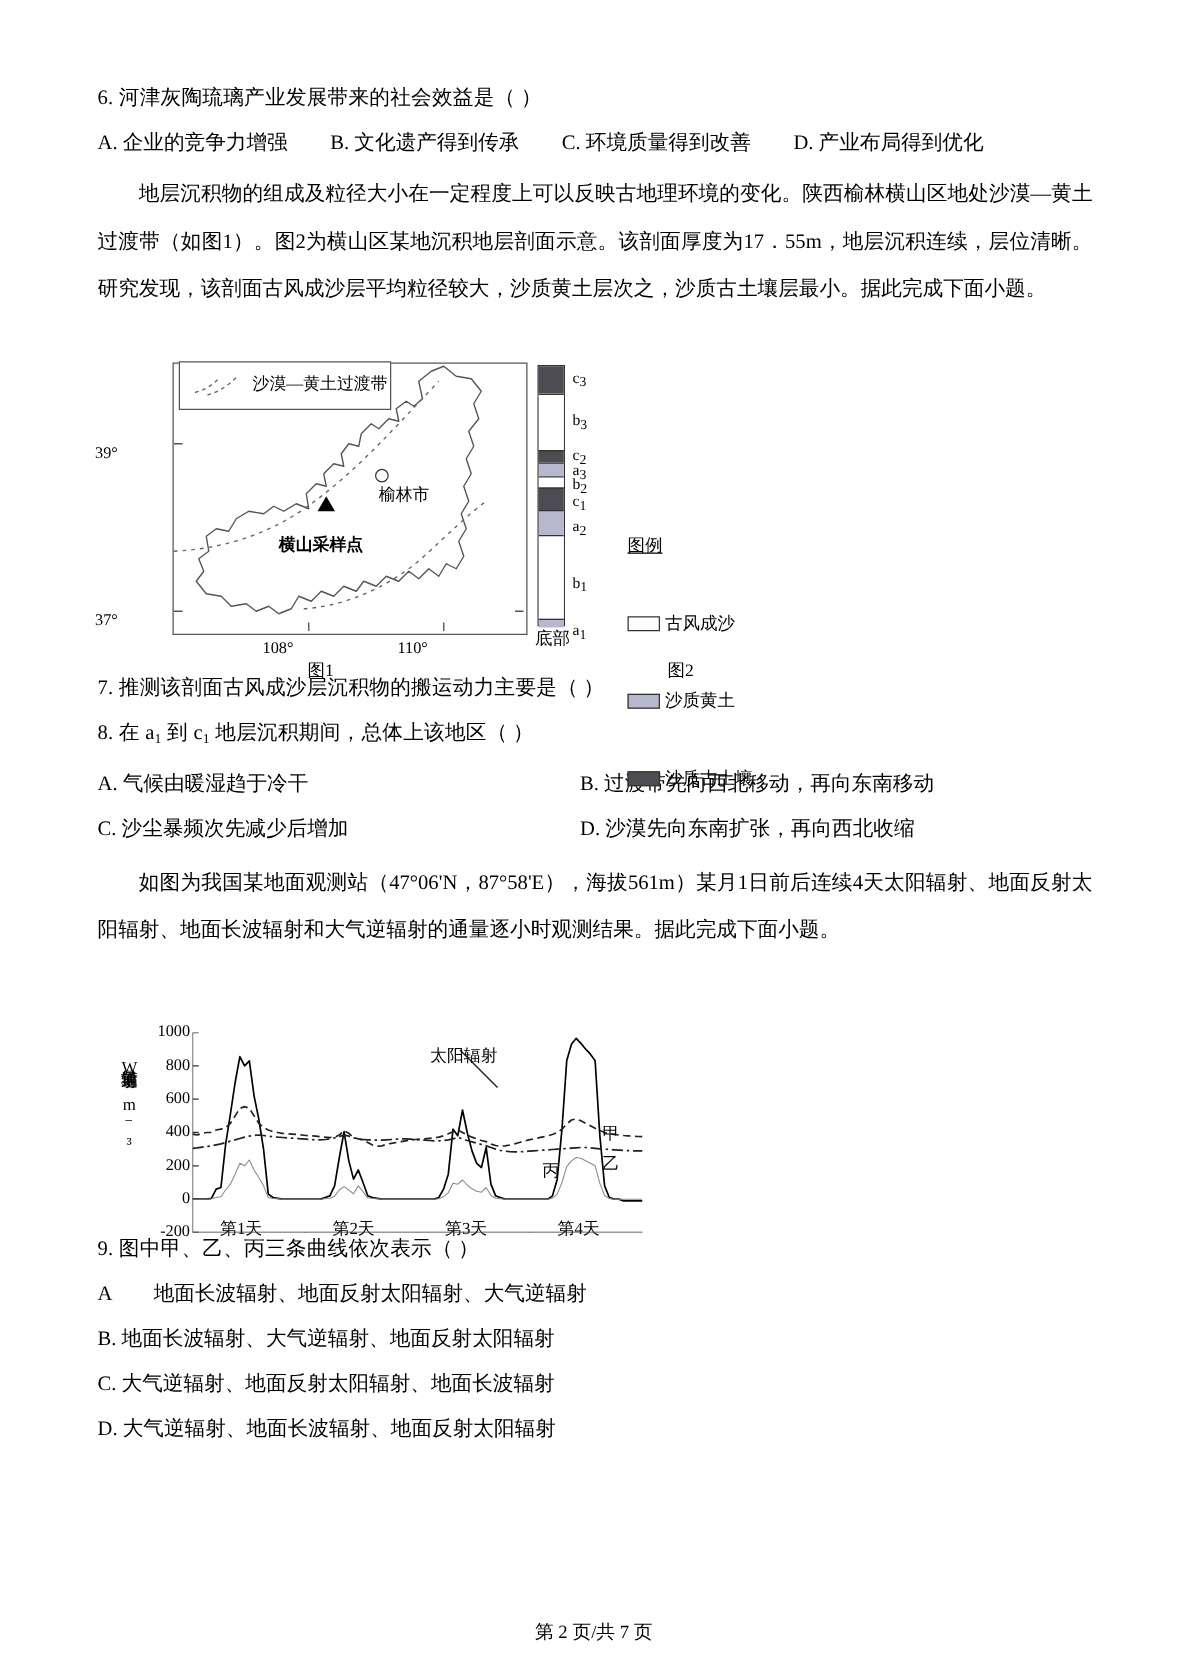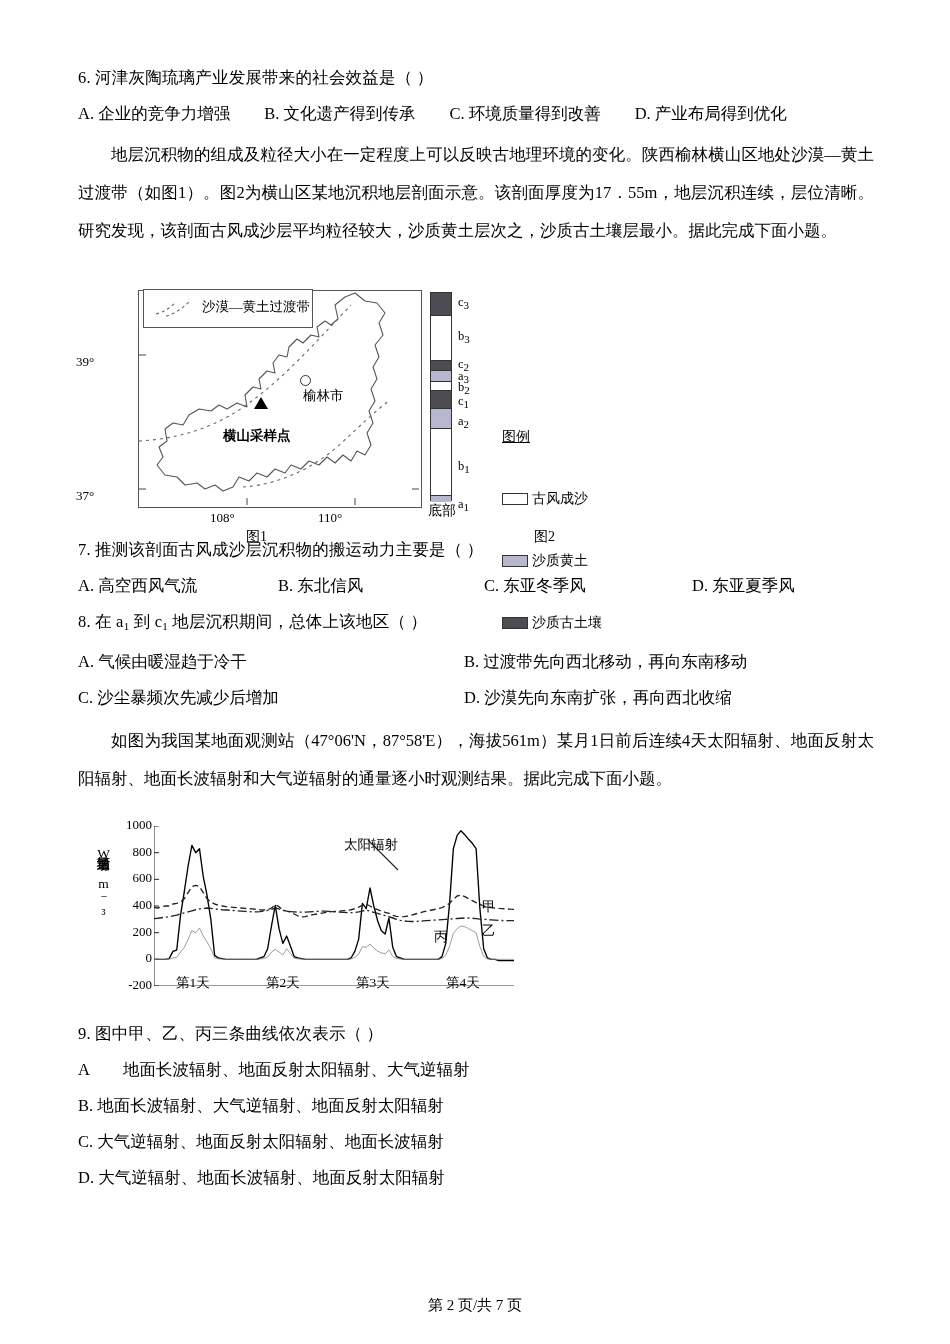--- a/index.html
+++ b/index.html
@@ -201,23 +201,20 @@
     <div class="q-line">6. 河津灰陶琉璃产业发展带来的社会效益是（  ）</div>
     <div class="opt-line">
       <span>A. 企业的竞争力增强</span><span class="gap"></span><span>B. 文化遗产得到传承</span><span class="gap"></span><span>C. 环境质量得到改善</span><span class="gap"></span><span>D. 产业布局得到优化</span>
     </div>
 
     <div class="para" style="margin-top:4px;">地层沉积物的组成及粒径大小在一定程度上可以反映古地理环境的变化。陕西榆林横山区地处沙漠—黄土过渡带（如图1）。图2为横山区某地沉积地层剖面示意。该剖面厚度为17．55m，地层沉积连续，层位清晰。研究发现，该剖面古风成沙层平均粒径较大，沙质黄土层次之，沙质古土壤层最小。据此完成下面小题。</div>
 
     <div style="height:282px;"></div>
 
     <div class="q-line">7. 推测该剖面古风成沙层沉积物的搬运动力主要是（  ）</div>
-    <div class="opt-line">
-      <span style="display:inline-block;width:200px;">A. 高空西风气流</span><span style="display:inline-block;width:206px;">B. 东北信风</span><span style="display:inline-block;width:208px;">C. 东亚冬季风</span><span>D. 东亚夏季风</span>
-    </div>
 
     <div class="q-line"><span>8. 在 a</span><sub>1</sub><span> 到 c</span><sub>1</sub><span> 地层沉积期间，总体上该地区（  ）</span></div>
     <div class="opt-line">
       <span class="opt-wide">A. 气候由暖湿趋于冷干</span><span>B. 过渡带先向西北移动，再向东南移动</span>
     </div>
     <div class="opt-line">
       <span class="opt-wide">C. 沙尘暴频次先减少后增加</span><span>D. 沙漠先向东南扩张，再向西北收缩</span>
     </div>
 
     <div class="para" style="margin-top:6px;">如图为我国某地面观测站（47°06'N，87°58'E），海拔561m）某月1日前后连续4天太阳辐射、地面反射太阳辐射、地面长波辐射和大气逆辐射的通量逐小时观测结果。据此完成下面小题。</div>

